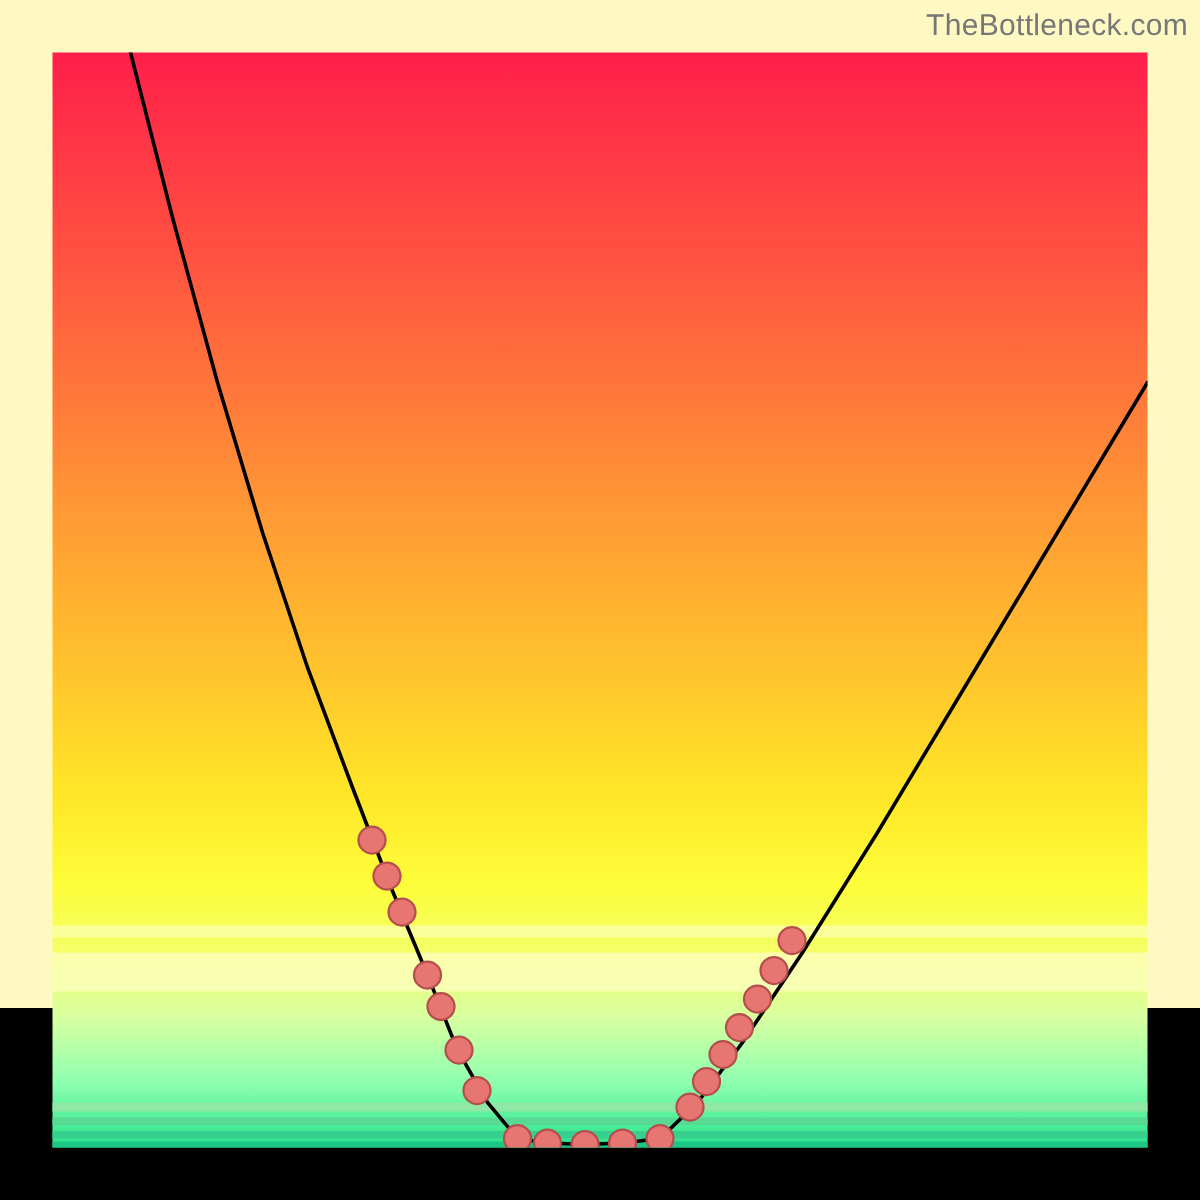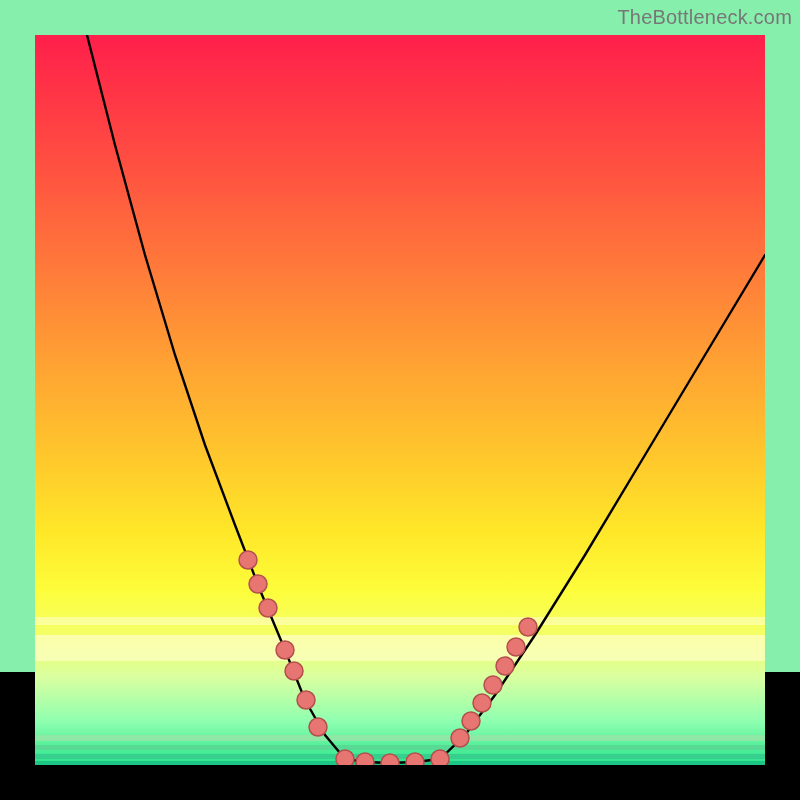--- a/index.html
+++ b/index.html
@@ -10,21 +10,21 @@
     background: #000;
     overflow: hidden;
     font-family: Arial, Helvetica, sans-serif;
   }
   .frame {
     position: absolute;
     left: 0;
     top: 0;
     width: 800px;
     height: 672px;
-    background: #86efac;
+    background: #fef9c3;
   }
   .plot {
     position: absolute;
     left: 35px;
     top: 35px;
     width: 730px;
     height: 730px;
     background: linear-gradient(
       to bottom,
       #ff1f4b 0%,

